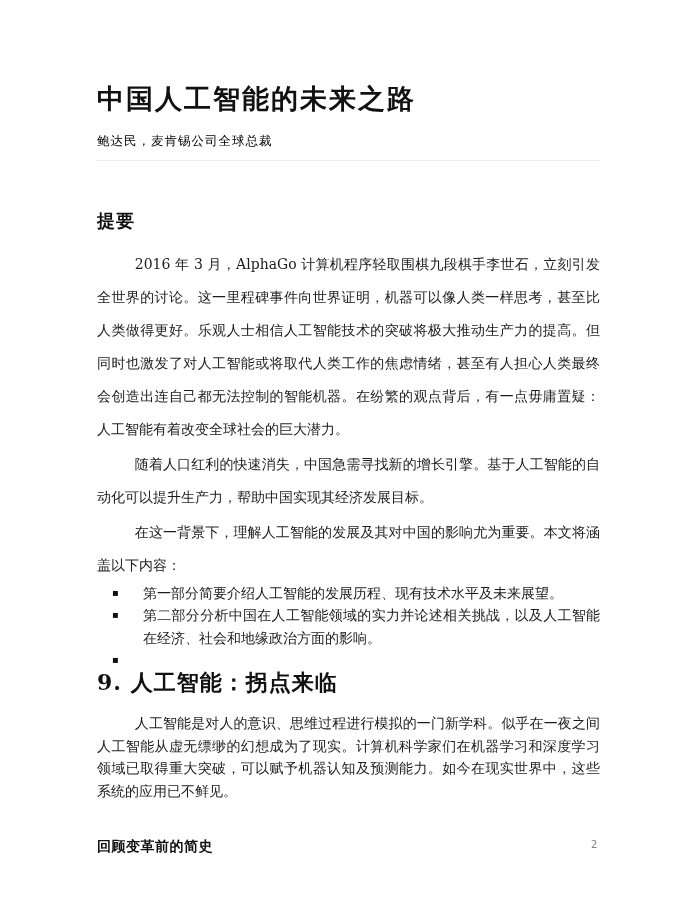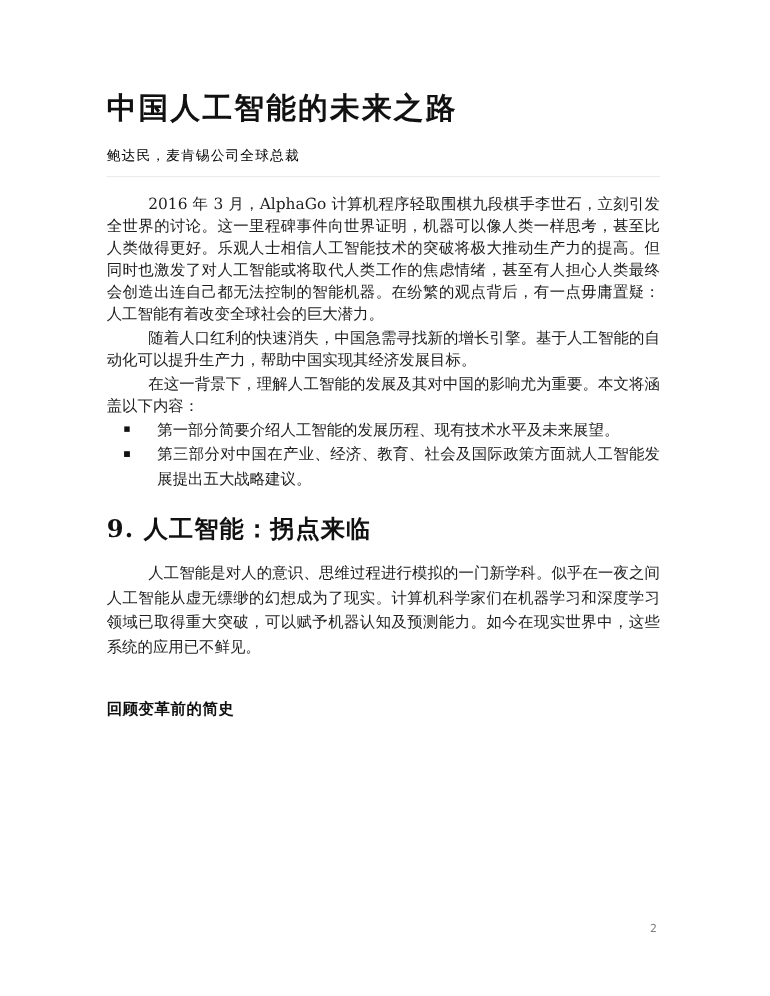--- a/index.html
+++ b/index.html
@@ -43,21 +43,21 @@
     margin-top: 48px;
     font-size: 18px;
     font-weight: bold;
     letter-spacing: 1px;
     color: #111111;
   }
   .body-para {
     margin-top: 15px;
     margin-bottom: 0;
     font-size: 14px;
-    line-height: 20px;
+    line-height: 33px;
     text-align: justify;
     text-indent: 2.7em;
     color: #1c1c1c;
   }
   .body-para + .body-para { margin-top: 2px; }
   .bullet-list {
     list-style: none;
     margin-top: 0;
   }
   .bullet-item {
@@ -114,35 +114,36 @@
 <div class="page">
   <div class="content">
 
     <header>
       <h1 class="doc-title">中国人工智能的未来之路</h1>
       <div class="byline">鲍达民，麦肯锡公司全球总裁</div>
       <hr class="title-divider">
     </header>
 
     <section>
+      <h2 class="abstract-heading">提要</h2>
       <p class="body-para">2016 年 3 月，AlphaGo 计算机程序轻取围棋九段棋手李世石，立刻引发全世界的讨论。这一里程碑事件向世界证明，机器可以像人类一样思考，甚至比人类做得更好。乐观人士相信人工智能技术的突破将极大推动生产力的提高。但同时也激发了对人工智能或将取代人类工作的焦虑情绪，甚至有人担心人类最终会创造出连自己都无法控制的智能机器。在纷繁的观点背后，有一点毋庸置疑：人工智能有着改变全球社会的巨大潜力。</p>
       <p class="body-para">随着人口红利的快速消失，中国急需寻找新的增长引擎。基于人工智能的自动化可以提升生产力，帮助中国实现其经济发展目标。</p>
       <p class="body-para">在这一背景下，理解人工智能的发展及其对中国的影响尤为重要。本文将涵盖以下内容：</p>
 
       <ul class="bullet-list">
         <li class="bullet-item">
           <span class="bullet-marker">▪</span>
           <span>第一部分简要介绍人工智能的发展历程、现有技术水平及未来展望。</span>
         </li>
         <li class="bullet-item">
           <span class="bullet-marker">▪</span>
+          <span>第二部分分析中国在人工智能领域的实力并论述相关挑战，以及人工智能在经济、社会和地缘政治方面的影响。</span>
         </li>
         <li class="bullet-item">
           <span class="bullet-marker">▪</span>
-          <span>第三部分对中国在产业、经济、教育、社会及国际政策方面就人工智能发展提出五大战略建议。</span>
         </li>
       </ul>
     </section>
 
     <section>
       <h2 class="section-heading">9. 人工智能：拐点来临</h2>
       <p class="section-para">人工智能是对人的意识、思维过程进行模拟的一门新学科。似乎在一夜之间人工智能从虚无缥缈的幻想成为了现实。计算机科学家们在机器学习和深度学习领域已取得重大突破，可以赋予机器认知及预测能力。如今在现实世界中，这些系统的应用已不鲜见。</p>
       <h3 class="sub-heading">回顾变革前的简史</h3>
     </section>
 

